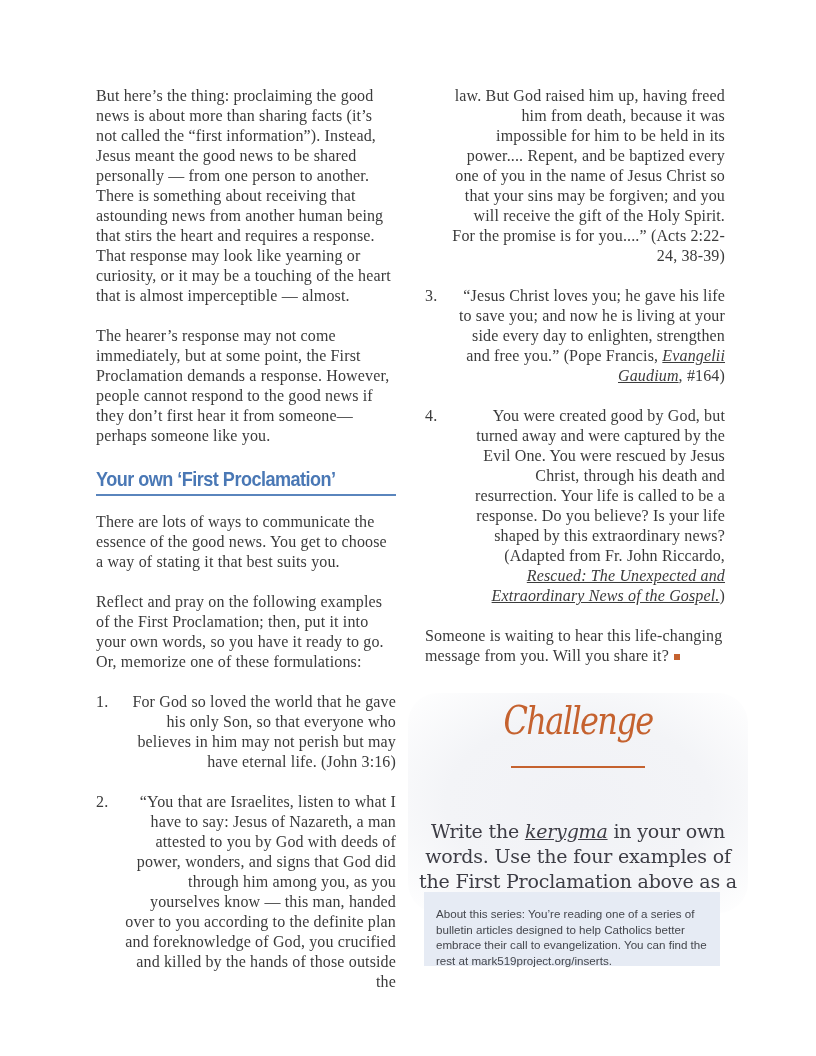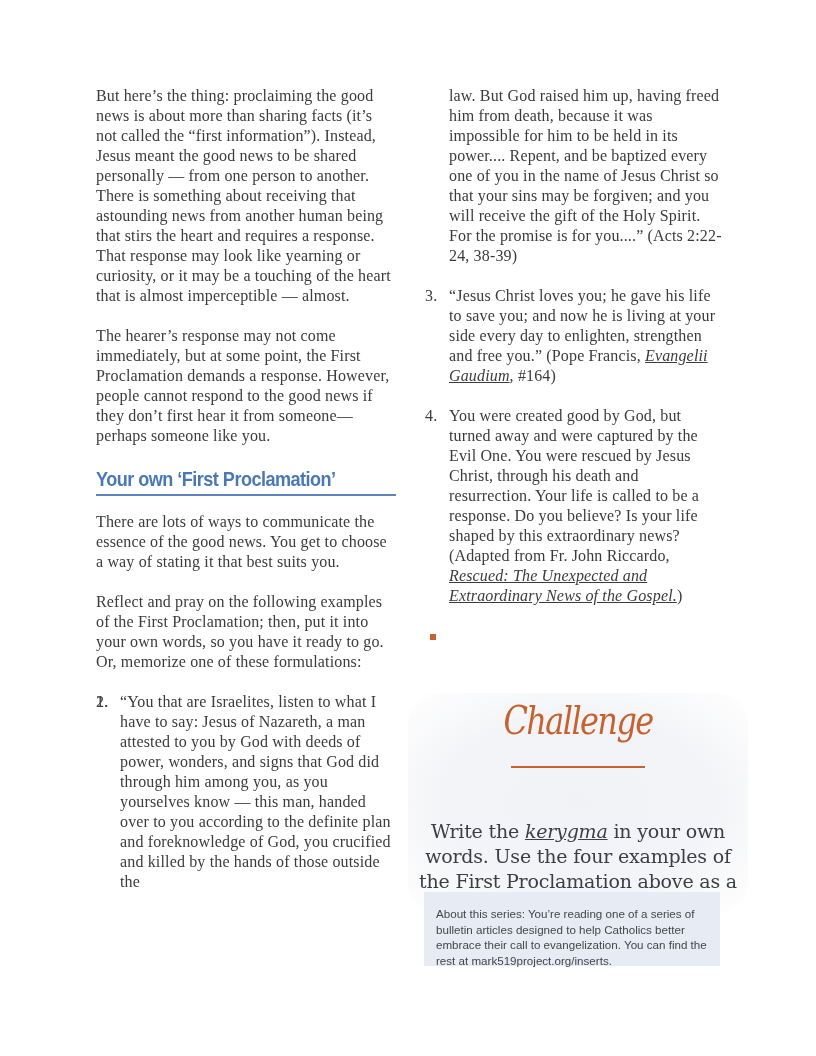--- a/index.html
+++ b/index.html
@@ -32,21 +32,21 @@
     margin-top: 8px;
   }
   .heading-rule {
     height: 1.5px;
     background: #5a85bd;
     width: 300px;
     margin-top: 2px;
     margin-bottom: 16px;
   }
 
-  .list-item { position: relative; padding-left: 24px; margin-bottom: 20px; }
+  .list-item { position: relative; padding-left: 24px; margin-bottom: 20px; text-align: right; }
   .list-num { position: absolute; left: 0; top: 0; }
   em, .ital { font-style: italic; text-decoration: underline; }
 
   .end-mark {
     display: inline-block; width: 6px; height: 6px; background: #c5622f;
     margin-left: 5px; vertical-align: 1px;
   }
 
   .challenge-box {
     position: absolute; left: 408px; top: 693px; width: 340px; height: 220px;
@@ -86,20 +86,21 @@
   <p class="body-text para">The hearer’s response may not come immediately, but at some point, the First Proclamation demands a response. However, people cannot respond to the good news if they don’t first hear it from someone— perhaps someone like you.</p>
 
   <h2 class="heading">Your own ‘First Proclamation’</h2>
   <div class="heading-rule"></div>
 
   <p class="body-text para">There are lots of ways to communicate the essence of the good news. You get to choose a way of stating it that best suits you.</p>
   <p class="body-text para">Reflect and pray on the following examples of the First Proclamation; then, put it into your own words, so you have it ready to go. Or, memorize one of these formulations:</p>
 
   <div class="list-item body-text">
     <span class="list-num">1.</span>
+    <span>For God so loved the world that he gave his only Son, so that everyone who believes in him may not perish but may have eternal life. (John 3:16)</span>
   </div>
 
   <div class="list-item body-text" style="margin-bottom:0">
     <span class="list-num">2.</span>
     <span>“You that are Israelites, listen to what I have to say: Jesus of Nazareth, a man attested to you by God with deeds of power, wonders, and signs that God did through him among you, as you yourselves know — this man, handed over to you according to the definite plan and foreknowledge of God, you crucified and killed by the hands of those outside the</span>
   </div>
 </div>
 
 <div class="col col-right">
   <div class="list-item body-text">
@@ -110,21 +111,21 @@
     <span class="list-num">3.</span>
     <span>“Jesus Christ loves you; he gave his life to save you; and now he is living at your side every day to enlighten, strengthen and free you.” (Pope Francis, </span><em>Evangelii Gaudium</em><span>, #164)</span>
   </div>
 
   <div class="list-item body-text">
     <span class="list-num">4.</span>
     <span>You were created good by God, but turned away and were captured by the Evil One. You were rescued by Jesus Christ, through his death and resurrection. Your life is called to be a response. Do you believe? Is your life shaped by this extraordinary news? (Adapted from Fr. John Riccardo, </span><em>Rescued: The Unexpected and Extraordinary News of the Gospel.</em><span>)</span>
   </div>
 
   <p class="body-text" style="margin-right:-6px">
-    <span class="end-mark"></span>
+    <span>Someone is waiting to hear this life-changing message from you. Will you share it?</span><span class="end-mark"></span>
   </p>
 </div>
 
 <div class="challenge-box">
   <div class="challenge-title">Challenge</div>
   <div class="challenge-rule"></div>
   <div class="challenge-text">
     <span>Write the </span><em>kerygma</em><span> in your own words. Use the four examples of the First Proclamation above as a guide to its basic elements.</span>
   </div>
 </div>

